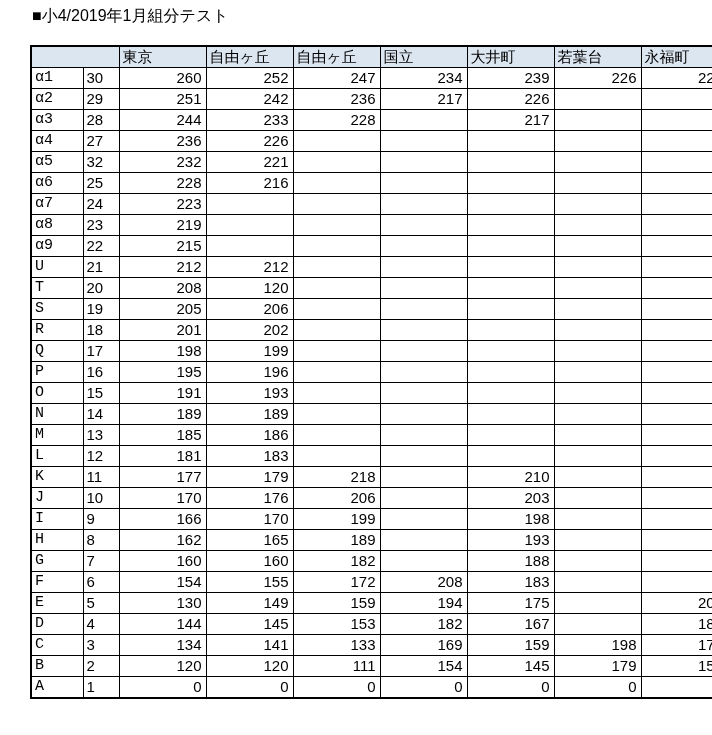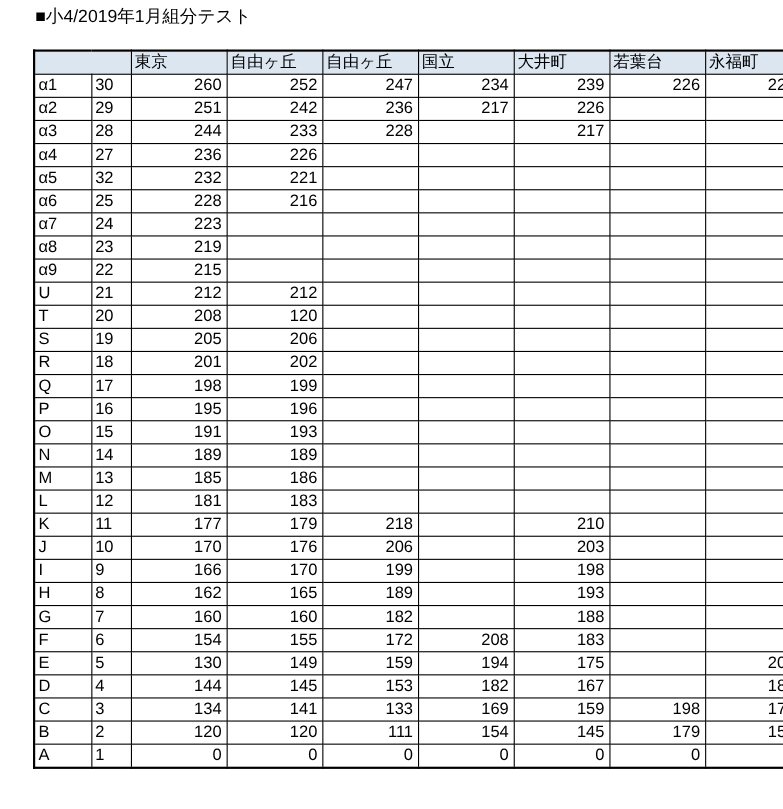--- a/index.html
+++ b/index.html
@@ -41,21 +41,21 @@
     font-weight: normal;
     padding: 0 4px 0 3px;
     overflow: hidden;
     white-space: nowrap;
   }
   table.grid th {
     background: #DCE6F1;
     text-align: left;
     margin-top: 16px;
   }
-  td.lbl { text-align: left; }
+  td.lbl { text-align: left; font-family: Liberation Mono, monospace; }
   td.num { }
   td.val { text-align: right; }
 </style>
 </head>
 <body>
 
 <div class="page">
   <div class="title">■小4/2019年1月組分テスト</div>
 
   <table class="grid">

